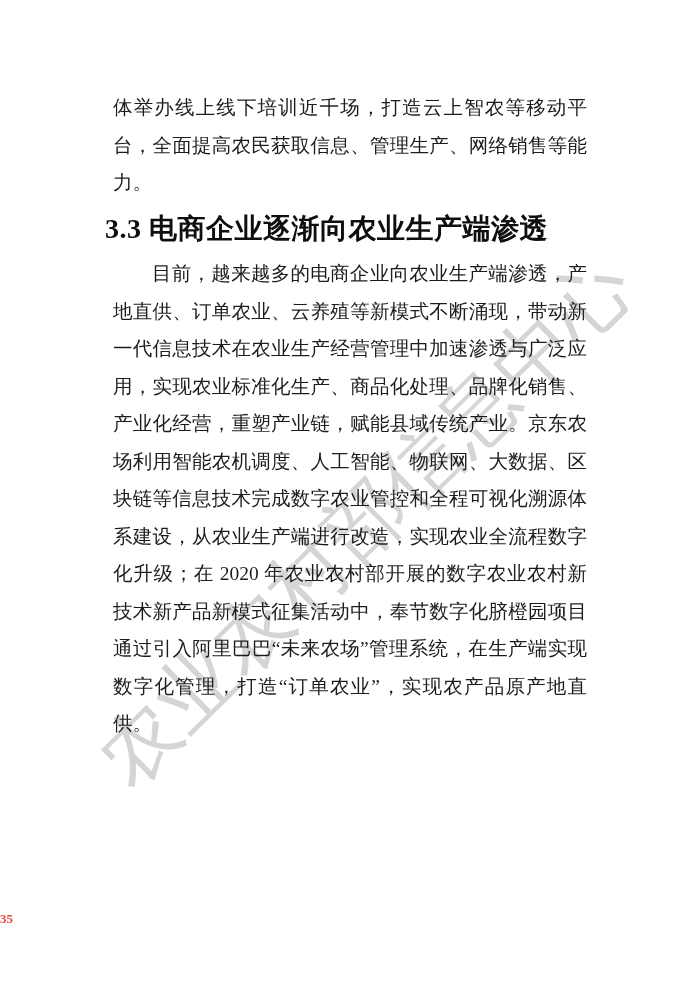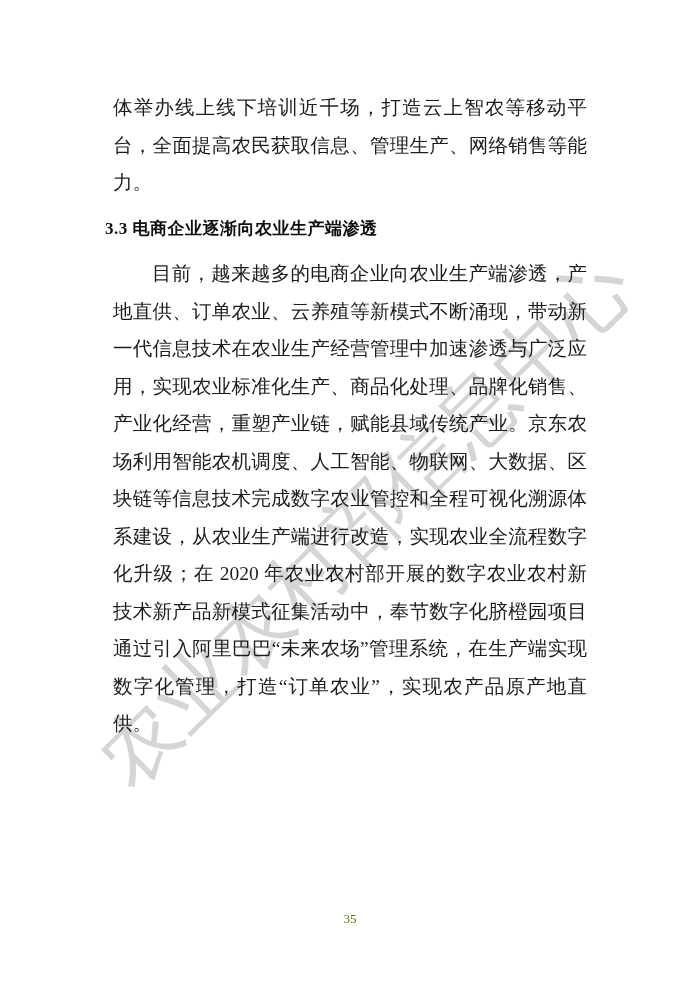--- a/index.html
+++ b/index.html
@@ -49,38 +49,38 @@
     margin-top: 6px;
   }
   .content p.noindent {
     text-indent: 0;
   }
   .content p.justify-last {
     text-align-last: justify;
   }
   .content h2 {
     margin: 2px 0;
-    font-size: 17px;
+    font-size: 28px;
     font-weight: bold;
     line-height: 37.5px;
     letter-spacing: 0.5px;
     color: #0e0e0e;
     text-align: left;
     text-align-last: left;
   }
   .pagenum {
     position: absolute;
     left: 0;
     right: 0;
     top: 911px;
-    text-align: center;
     font-size: 13px;
     line-height: 16px;
-    color: #4d7c0f;
+    color: #ef4444;
     z-index: 1;
+    font-weight: bold;
   }
 </style>
 </head>
 <body>
 
 <div class="page">
 
   <div class="watermark">农业农村部信息中心</div>
 
   <div class="content">

